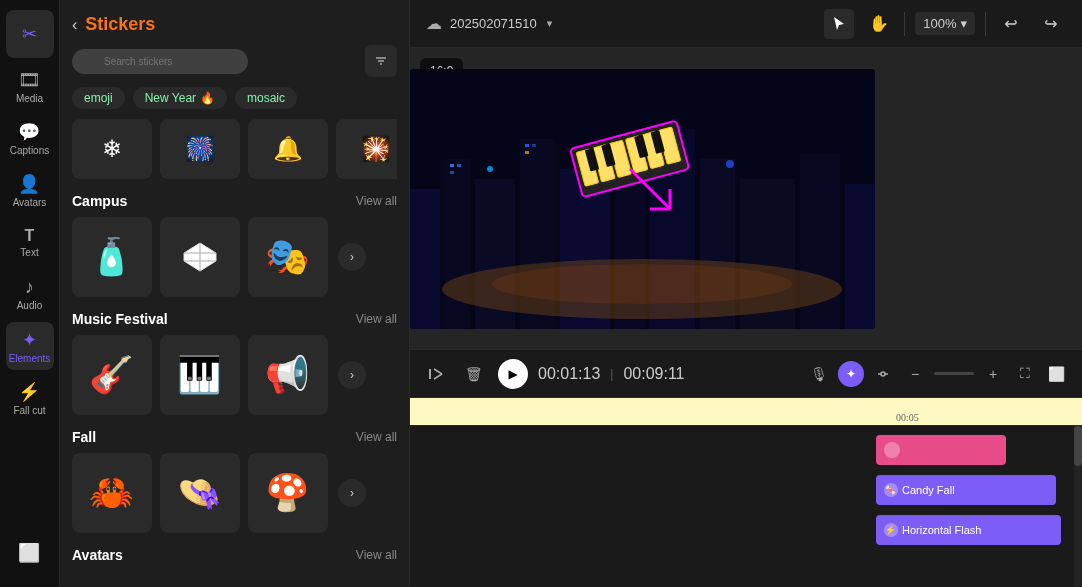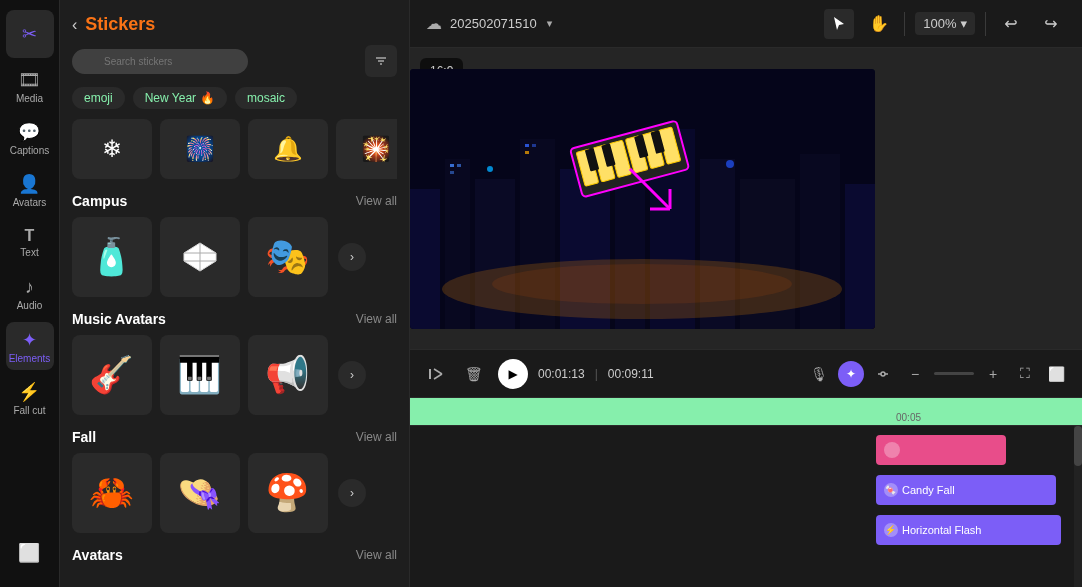--- a/index.html
+++ b/index.html
@@ -337,21 +337,21 @@
       height: 30px;
       background: #fff;
       border-radius: 50%;
       display: flex;
       align-items: center;
       justify-content: center;
       cursor: pointer;
       color: #000;
       font-size: 12px;
     }
-    .timecode { font-size: 12px; color: #ccc; }
+    .timecode { font-size: 16px; color: #ccc; }
     .time-divider { color: #555; font-size: 12px; }
     .pb-spacer { flex: 1; }
     .pb-right {
       display: flex;
       align-items: center;
       gap: 6px;
     }
     .pb-icon-sm {
       width: 26px;
       height: 26px;
@@ -378,27 +378,28 @@
     
     .timeline-area {
       height: 190px;
       background: #1a1a1a;
       display: flex;
       flex-direction: column;
       border-top: 1px solid #2a2a2a;
     }
     .timeline-ruler {
       height: 28px;
-      background: #86efac;
+      background: #fef9c3;
       display: flex;
       align-items: center;
       padding: 0 0 0 466px;
       gap: 0;
       position: relative;
       border-bottom: 1px solid #2a2a2a;
+      font-family: Liberation Serif, serif;
     }
     .ruler-time {
       font-size: 10px;
       color: #666;
       position: absolute;
     }
     .playhead-line {
       position: absolute;
       left: 494px;
       top: 0;
@@ -610,21 +611,21 @@
             <line x1="2" y1="22" x2="34" y2="22" stroke="#aaa" stroke-width="1"></line>
           </svg>
         </div>
         <div class="sticker-thumb">🎭</div>
         <div class="next-btn">›</div>
       </div>
     </div>
 
     <div class="section">
       <div class="section-header">
-        <span class="section-title">Music Avatars</span>
+        <span class="section-title">Music Festival</span>
         <span class="view-all">View all</span>
       </div>
       <div class="sticker-row">
         <div class="sticker-thumb">🎸</div>
         <div class="sticker-thumb">🎹</div>
         <div class="sticker-thumb">📢</div>
         <div class="next-btn">›</div>
       </div>
     </div>
 

